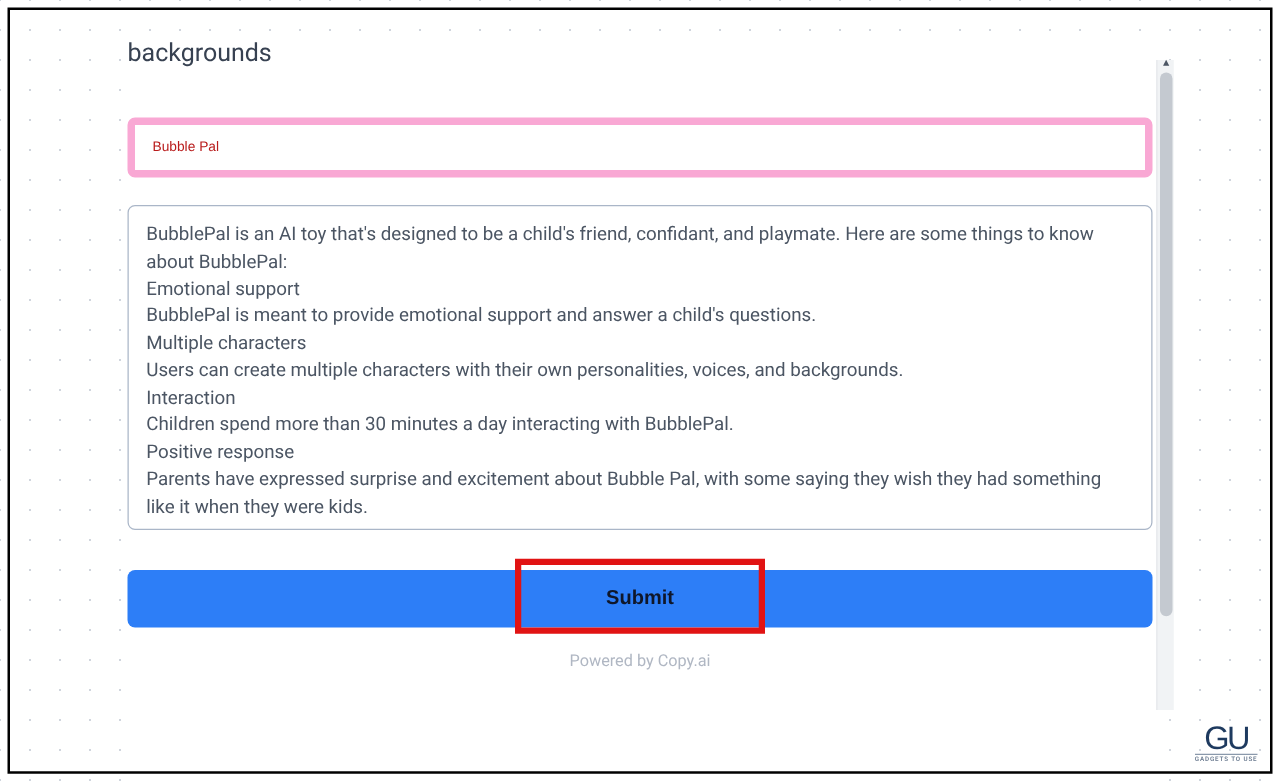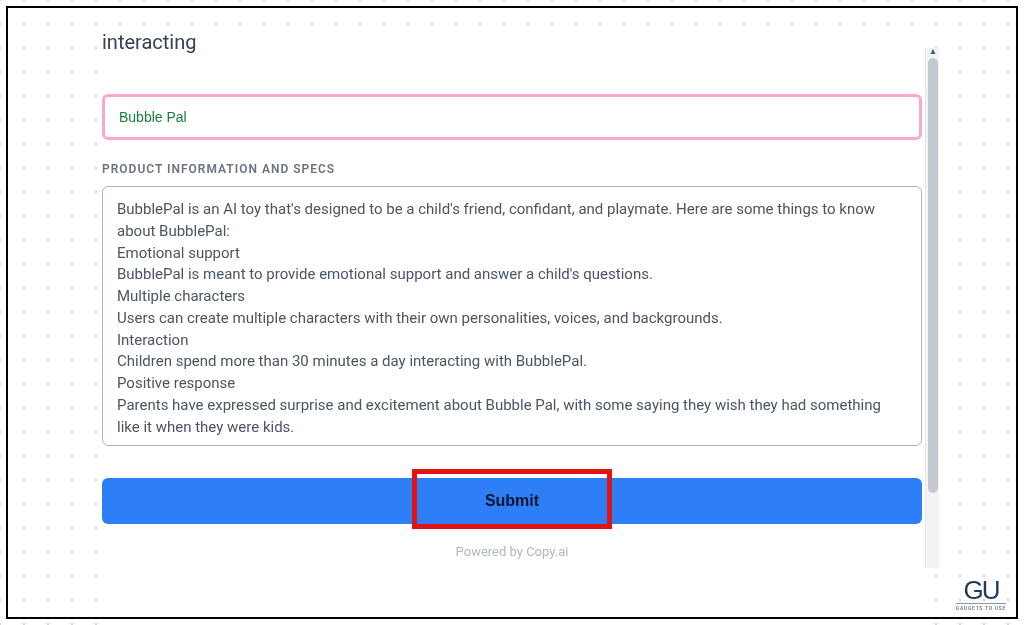--- a/index.html
+++ b/index.html
@@ -80,25 +80,25 @@
       font-size: 12px;
       letter-spacing: 1px;
       font-weight: 600;
       color: #6b7280;
       text-transform: uppercase;
       margin-bottom: 10px;
     }
     .field-input {
       width: 100%;
       background: #fff;
-      border: 3px solid #f9a8d4;
+      border: 6px solid #f9a8d4;
       border-radius: 6px;
       padding: 12px 14px;
-      font-size: 14px;
-      color: #15803d;
+      font-size: 11px;
+      color: #b91c1c;
       margin-bottom: 22px;
     }
     .field-textarea {
       width: 100%;
       background: #fff;
       border: 1px solid #aab6c8;
       border-radius: 6px;
       padding: 12px 14px;
       font-size: 15px;
       line-height: 1.45;
@@ -176,25 +176,24 @@
   </style>
 </head>
 <body>
 
 <div class="dotgrid"></div>
 <div class="bg-white-under"></div>
 
 <div class="panel">
   <div class="scroll-area">
 
-    <div class="cut-text">interacting</div>
+    <div class="cut-text">backgrounds</div>
 
     <input class="field-input" type="text" value="Bubble Pal" style="">
 
-    <div class="field-label">PRODUCT INFORMATION AND SPECS</div>
     <textarea class="field-textarea" style="">BubblePal is an AI toy that's designed to be a child's friend, confidant, and playmate. Here are some things to know about BubblePal:
 Emotional support
 BubblePal is meant to provide emotional support and answer a child's questions.
 Multiple characters
 Users can create multiple characters with their own personalities, voices, and backgrounds.
 Interaction
 Children spend more than 30 minutes a day interacting with BubblePal.
 Positive response
 Parents have expressed surprise and excitement about Bubble Pal, with some saying they wish they had something like it when they were kids.</textarea>
 

